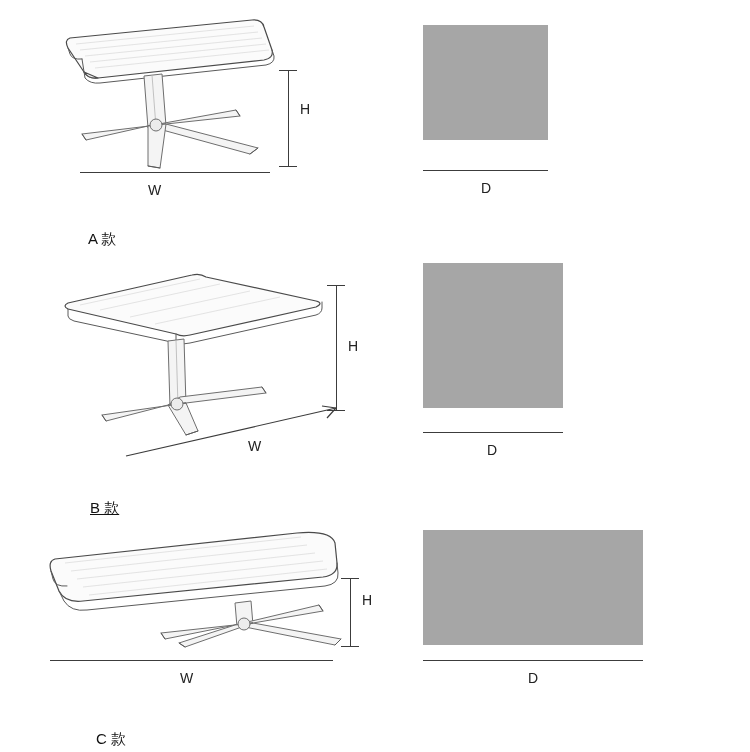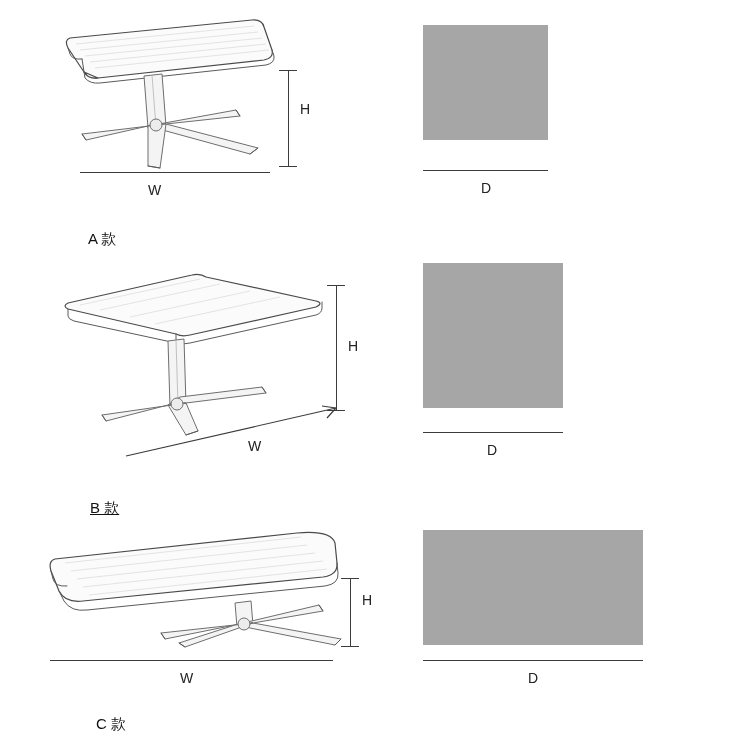--- a/index.html
+++ b/index.html
@@ -215,20 +215,20 @@
     </svg>
 
     <div class="rule rule-v" style="left:350px; top:73px; height:68px;"></div>
     <div class="rule rule-h" style="left:341px; top:73px; width:18px;"></div>
     <div class="rule rule-h" style="left:341px; top:141px; width:18px;"></div>
     <div class="dim-letter" style="left:362px; top:87px;">H</div>
 
     <div class="rule rule-h" style="left:50px; top:155px; width:283px;"></div>
     <div class="dim-letter" style="left:180px; top:165px;">W</div>
 
-    <div class="model-name" style="left:96px; top:186px;">C 款</div>
+    <div class="model-name" style="left:96px; top:201px;">C 款</div>
 
     <div class="swatch" style="left:423px; top:25px; width:220px; height:115px;"></div>
     <div class="rule rule-h" style="left:423px; top:155px; width:220px;"></div>
     <div class="dim-letter" style="left:528px; top:165px;">D</div>
   </div>
 
 </div>
 
 </body></html>

